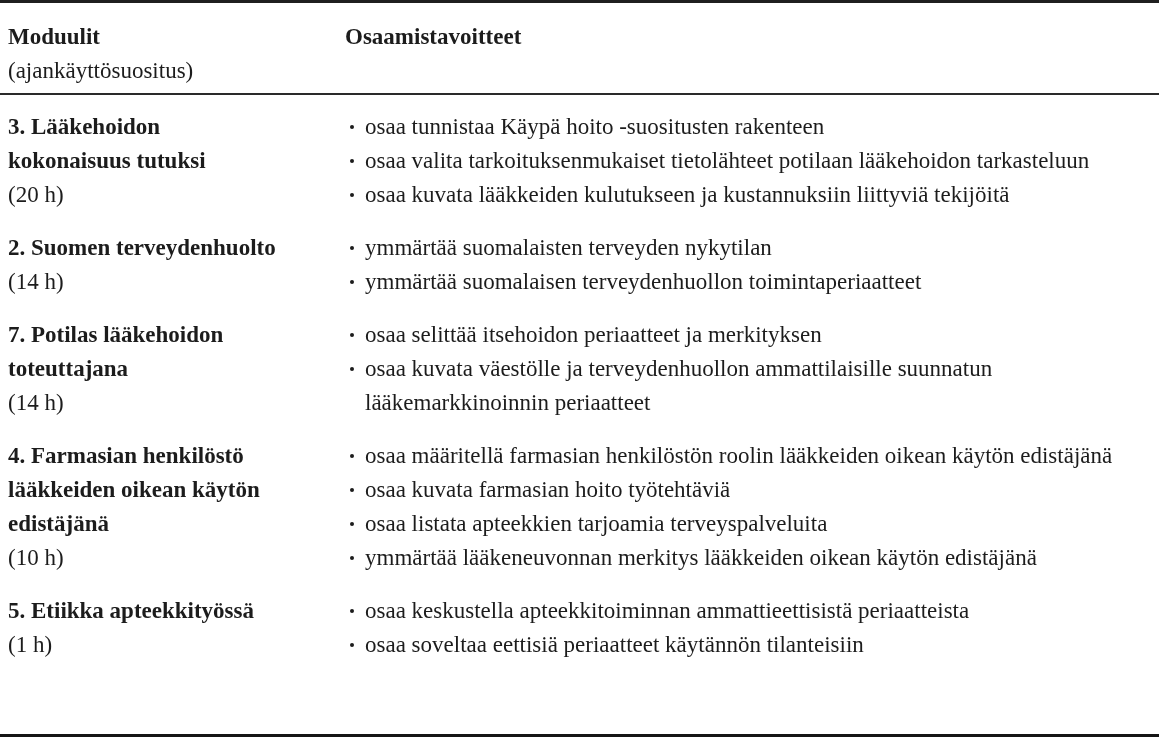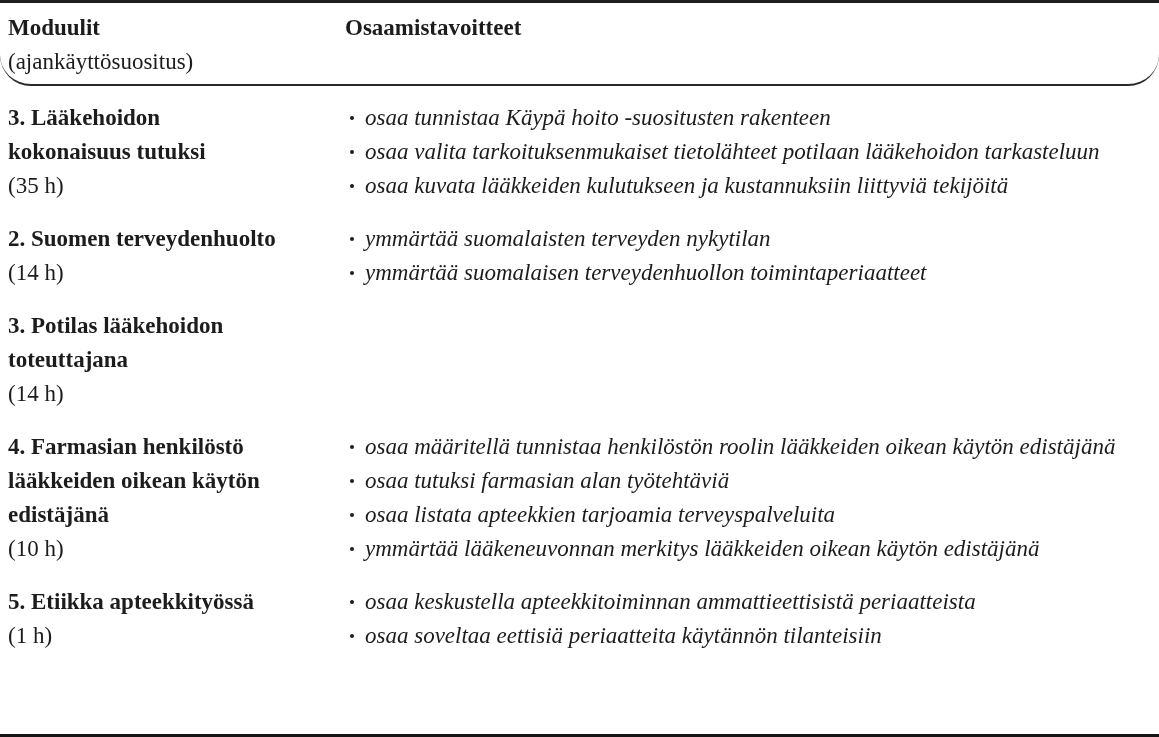--- a/index.html
+++ b/index.html
@@ -15,23 +15,22 @@
     color: #1c1c1c;
     font-family: "Liberation Serif", "DejaVu Serif", serif;
     font-size: 23px;
     line-height: 34px;
     border-top: 3px solid #1f1f1f;
     border-bottom: 3px solid #151515;
     overflow: hidden;
   }
   .header-row {
     display: flex;
-    padding: 8px 10px 5px 8px;
+    padding: 17px 10px 5px 8px;
     border-bottom: 2px solid #2a2a2a;
-    border-radius: 31px;
   }
   .col1 {
     flex: 0 0 337px;
     width: 337px;
     padding-right: 10px;
     box-sizing: border-box;
   }
   .col2 {
     flex: 1 1 auto;
     min-width: 0;
@@ -45,21 +44,20 @@
     margin-bottom: 19px;
   }
   .body-row:last-child { margin-bottom: 0; }
   ul.objectives {
     list-style: none;
     margin: 0;
     padding: 0 0 0 20px;
   }
   ul.objectives li {
     position: relative;
-    font-style: italic;
   }
   ul.objectives li::before {
     content: "";
     position: absolute;
     left: -15px;
     top: 15px;
     width: 4px;
     height: 4px;
     border-radius: 50%;
     background: #1c1c1c;
@@ -78,21 +76,21 @@
       <div class="bold">Osaamistavoitteet</div>
     </div>
   </div>
   <div class="tbody" id="tbody">
   <div class="body-row">
     <div class="col1">
       <div class="bold">
             <div>3. Lääkehoidon</div>
             <div>kokonaisuus tutuksi</div>
           </div>
-      <div>(35 h)</div>
+      <div>(20 h)</div>
     </div>
     <div class="col2">
       <ul class="objectives">
             <li>osaa tunnistaa Käypä hoito -suositusten rakenteen</li>
             <li>osaa valita tarkoituksenmukaiset tietolähteet potilaan lääkehoidon tarkasteluun</li>
             <li>osaa kuvata lääkkeiden kulutukseen ja kustannuksiin liittyviä tekijöitä</li>
           </ul>
     </div>
   </div>
 
@@ -107,54 +105,60 @@
       <ul class="objectives">
             <li>ymmärtää suomalaisten terveyden nykytilan</li>
             <li>ymmärtää suomalaisen terveydenhuollon toimintaperiaatteet</li>
           </ul>
     </div>
   </div>
 
   <div class="body-row">
     <div class="col1">
       <div class="bold">
-            <div>3. Potilas lääkehoidon</div>
+            <div>7. Potilas lääkehoidon</div>
             <div>toteuttajana</div>
           </div>
       <div>(14 h)</div>
+    </div>
+    <div class="col2">
+      <ul class="objectives">
+            <li>osaa selittää itsehoidon periaatteet ja merkityksen</li>
+            <li>osaa kuvata väestölle ja terveydenhuollon ammattilaisille suunnatun lääkemarkkinoinnin periaatteet</li>
+          </ul>
     </div>
   </div>
 
   <div class="body-row">
     <div class="col1">
       <div class="bold">
             <div>4. Farmasian henkilöstö</div>
             <div>lääkkeiden oikean käytön</div>
             <div>edistäjänä</div>
           </div>
       <div>(10 h)</div>
     </div>
     <div class="col2">
       <ul class="objectives">
-            <li>osaa määritellä tunnistaa henkilöstön roolin lääkkeiden oikean käytön edistäjänä</li>
-            <li>osaa tutuksi farmasian alan työtehtäviä</li>
+            <li>osaa määritellä farmasian henkilöstön roolin lääkkeiden oikean käytön edistäjänä</li>
+            <li>osaa kuvata farmasian hoito työtehtäviä</li>
             <li>osaa listata apteekkien tarjoamia terveyspalveluita</li>
             <li>ymmärtää lääkeneuvonnan merkitys lääkkeiden oikean käytön edistäjänä</li>
           </ul>
     </div>
   </div>
 
   <div class="body-row">
     <div class="col1">
       <div class="bold">
             <div>5. Etiikka apteekkityössä</div>
           </div>
       <div>(1 h)</div>
     </div>
     <div class="col2">
       <ul class="objectives">
             <li>osaa keskustella apteekkitoiminnan ammattieettisistä periaatteista</li>
-            <li>osaa soveltaa eettisiä periaatteita käytännön tilanteisiin</li>
+            <li>osaa soveltaa eettisiä periaatteet käytännön tilanteisiin</li>
           </ul>
     </div>
   </div>
 </div>
 </div>
 
 </body></html>

